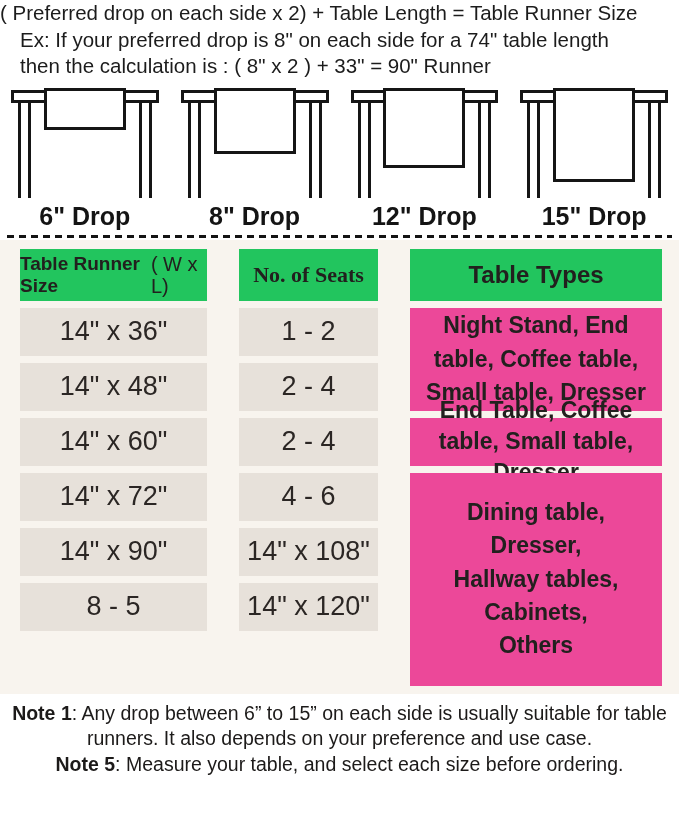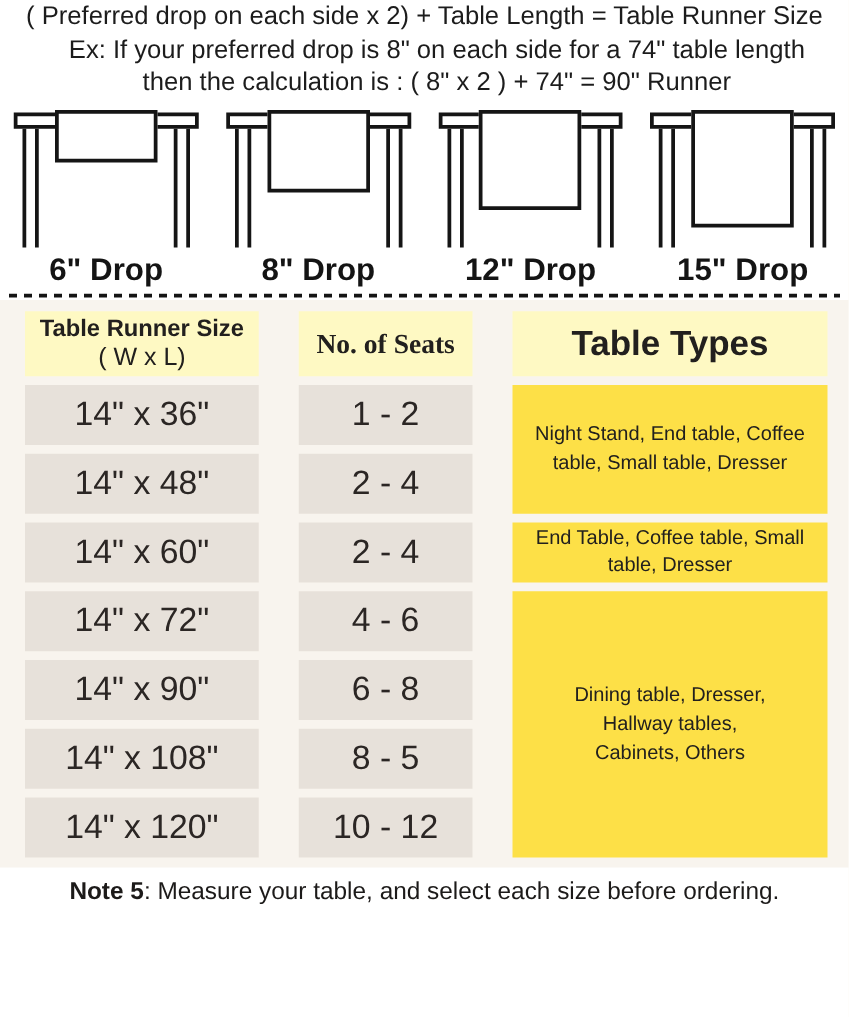--- a/index.html
+++ b/index.html
@@ -16,21 +16,21 @@
   h1.title {
     text-align: center;
     font-size: 42px;
     font-weight: bold;
     letter-spacing: -1px;
     line-height: 1.0;
     margin: 4px 0 5px;
     color: #111;
   }
   p.formula, p.example {
-    text-align: center;
+    text-align: left;
     font-size: 20.5px;
     line-height: 1.25;
     color: #1c1c1c;
   }
   p.example { margin-top: 1px; padding-left: 20px; }
 
   
   .figures {
     display: flex;
     margin-top: 9px;
@@ -89,48 +89,48 @@
   .size-section {
     margin-top: 2px;
     background: #f8f4ee;
     padding: 9px 17px 8px 20px;
     display: grid;
     grid-template-columns: 187px 139px 1fr;
     grid-template-rows: 52px repeat(7, 48px);
     gap: 7px 32px;
   }
   .hcell {
-    background: #fef9c3;
-    display: flex;
-    flex-direction: column;
+    background: #22c55e;
+    display: flex;
+    flex-direction: row;
     align-items: center;
     justify-content: center;
     font-weight: bold;
     color: #22201e;
   }
   .hcell .h-main  { font-size: 19px; line-height: 1.15; }
   .hcell .h-sub   { font-size: 20px; font-weight: normal; line-height: 1.1; }
   .hcell.seats-h  { font-size: 22px; font-family: Liberation Serif, serif; }
-  .hcell.types-h  { font-size: 28px; }
+  .hcell.types-h  { font-size: 24px; }
   .cell {
     background: #e7e1da;
     display: flex;
     align-items: center;
     justify-content: center;
     font-size: 27px;
     color: #2b2624;
   }
   .typecell {
-    background: #fde047;
+    background: #ec4899;
     display: flex;
     align-items: center;
     justify-content: center;
     text-align: center;
-    font-weight: normal;
-    font-size: 16px;
+    font-weight: bold;
+    font-size: 23px;
     line-height: 1.45;
     color: #22201e;
     padding: 2px 12px;
   }
   .tg-a { grid-column: 3; grid-row: 2 / 4; }
   .tg-b { grid-column: 3; grid-row: 4 / 5; line-height: 1.35; }
   .tg-c { grid-column: 3; grid-row: 5 / 9; padding: 2px 42px; }
 
   
   .notes {
@@ -144,21 +144,21 @@
   .notes b { font-weight: bold; }
 </style>
 </head>
 <body>
 
 <div class="page">
 
 
   <p class="formula">( Preferred drop on each side x 2) + Table Length = Table Runner Size</p>
   <p class="example">Ex: If your preferred drop is 8" on each side for a 74" table length</p>
-  <p class="example">then the calculation is : ( 8" x 2 ) + 74" = 90" Runner</p>
+  <p class="example">then the calculation is : ( 8" x 2 ) + 33" = 90" Runner</p>
 
   <div class="figures">
     <div class="figure">
       <div class="runner" style="height:42px"></div>
       <div class="tabletop"></div>
       <div class="leg leg-l"></div>
       <div class="leg leg-r"></div>
     </div>
     <div class="figure">
       <div class="runner" style="height:66px"></div>
@@ -206,26 +206,25 @@
 
     <div class="cell">14" x 60"</div>
     <div class="cell">2 - 4</div>
     <div class="typecell tg-b">End Table, Coffee table, Small table, Dresser</div>
 
     <div class="cell">14" x 72"</div>
     <div class="cell">4 - 6</div>
     <div class="typecell tg-c">Dining table, Dresser, Hallway tables, Cabinets, Others</div>
 
     <div class="cell">14" x 90"</div>
-    <div class="cell">6 - 8</div>
 
     <div class="cell">14" x 108"</div>
     <div class="cell">8 - 5</div>
 
     <div class="cell">14" x 120"</div>
-    <div class="cell">10 - 12</div>
   </section>
 
   <div class="notes">
+    <p><b>Note 1</b><span>: Any drop between 6” to 15” on each side is usually suitable for table runners. It also depends on your preference and use case.</span></p>
     <p><b>Note 5</b><span>: Measure your table, and select each size before ordering.</span></p>
   </div>
 
 </div>
 
 </body></html>

